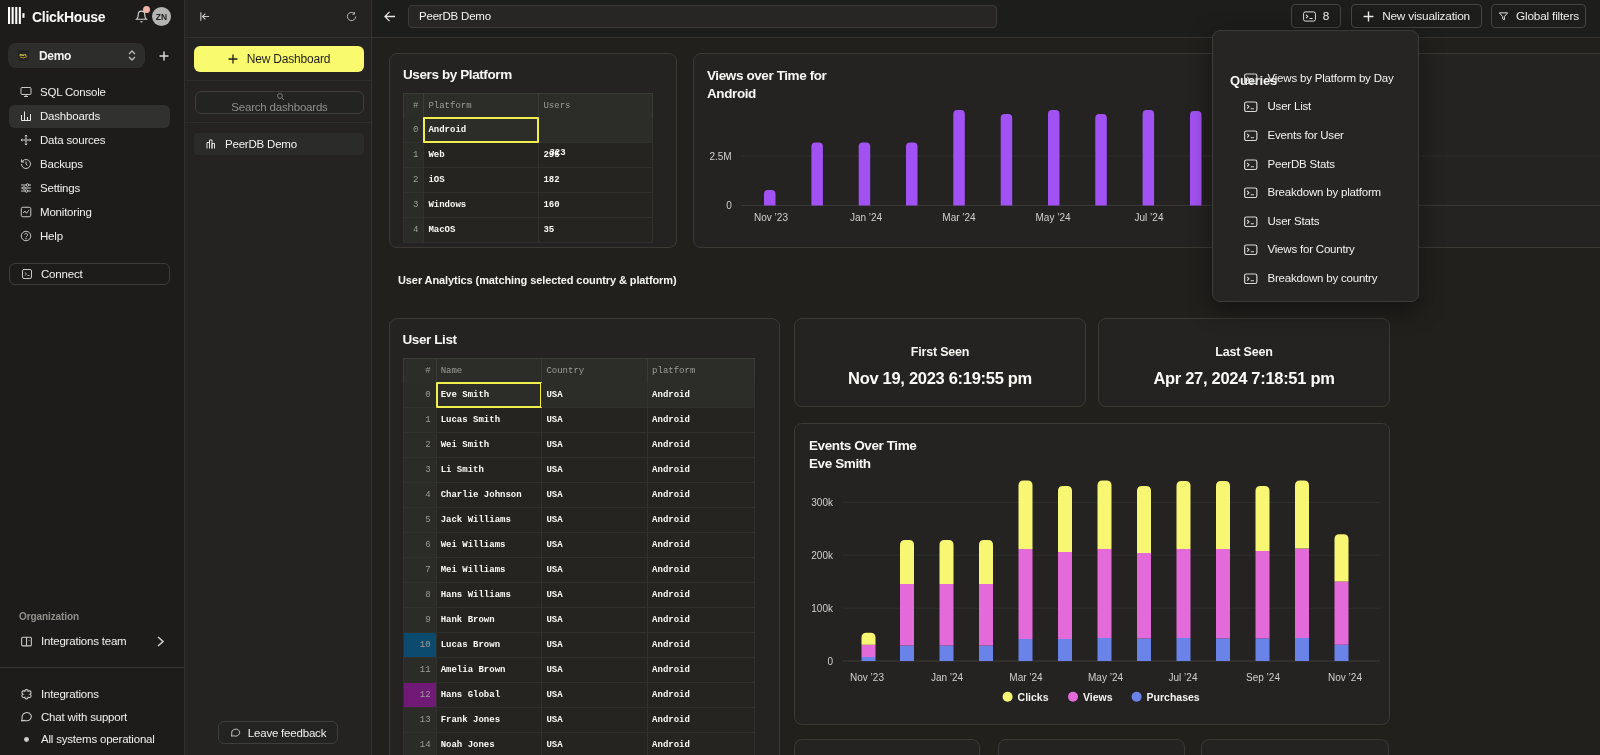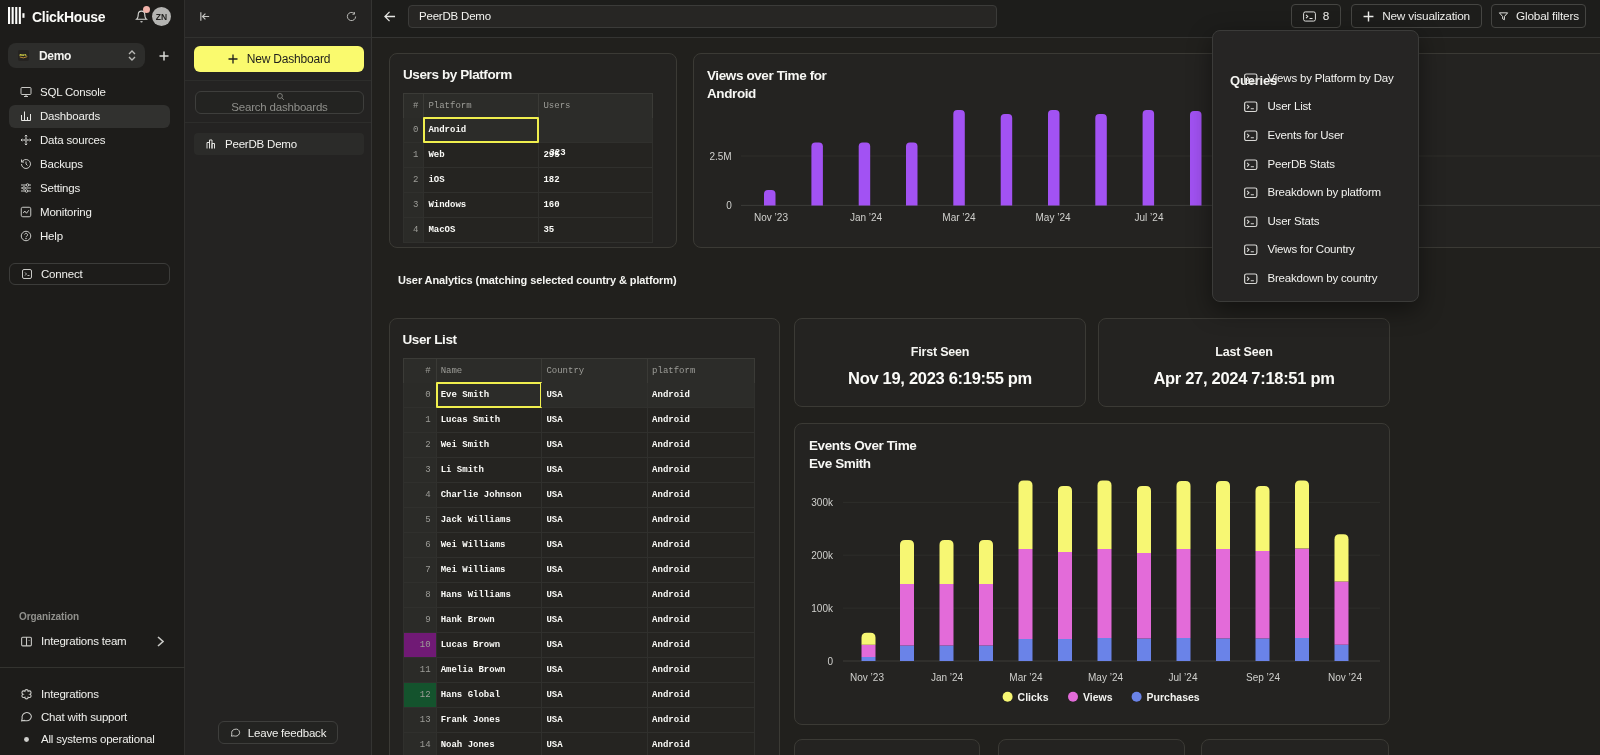--- a/index.html
+++ b/index.html
@@ -350,33 +350,33 @@
           <div class="dat" style="width:106.3px;display:flex;align-items:center;position:relative;padding-left:4px;border-left:1px solid #30302d;">USA</div>
           <div class="dat" style="width:107.1px;display:flex;align-items:center;position:relative;padding-left:4px;border-left:1px solid #30302d;">Android</div>
         </div>
         <div style="display:flex;height:25px;background:#252421;border:1px solid #30302d;border-top:none;">
           <div class="hdr" style="width:32px;display:flex;align-items:center;position:relative;justify-content:flex-end;padding-right:5px;background:#2b2b28;">9</div>
           <div class="dat" style="width:106.4px;display:flex;align-items:center;position:relative;padding-left:4px;border-left:1px solid #30302d;">Hank Brown</div>
           <div class="dat" style="width:106.3px;display:flex;align-items:center;position:relative;padding-left:4px;border-left:1px solid #30302d;">USA</div>
           <div class="dat" style="width:107.1px;display:flex;align-items:center;position:relative;padding-left:4px;border-left:1px solid #30302d;">Android</div>
         </div>
         <div style="display:flex;height:25px;background:#252421;border:1px solid #30302d;border-top:none;">
-          <div class="hdr" style="width:32px;display:flex;align-items:center;position:relative;justify-content:flex-end;padding-right:5px;background:#701a75;">10</div>
+          <div class="hdr" style="width:32px;display:flex;align-items:center;position:relative;justify-content:flex-end;padding-right:5px;background:#0c4a6e;">10</div>
           <div class="dat" style="width:106.4px;display:flex;align-items:center;position:relative;padding-left:4px;border-left:1px solid #30302d;">Lucas Brown</div>
           <div class="dat" style="width:106.3px;display:flex;align-items:center;position:relative;padding-left:4px;border-left:1px solid #30302d;">USA</div>
           <div class="dat" style="width:107.1px;display:flex;align-items:center;position:relative;padding-left:4px;border-left:1px solid #30302d;">Android</div>
         </div>
         <div style="display:flex;height:25px;background:#252421;border:1px solid #30302d;border-top:none;">
           <div class="hdr" style="width:32px;display:flex;align-items:center;position:relative;justify-content:flex-end;padding-right:5px;background:#2b2b28;">11</div>
           <div class="dat" style="width:106.4px;display:flex;align-items:center;position:relative;padding-left:4px;border-left:1px solid #30302d;">Amelia Brown</div>
           <div class="dat" style="width:106.3px;display:flex;align-items:center;position:relative;padding-left:4px;border-left:1px solid #30302d;">USA</div>
           <div class="dat" style="width:107.1px;display:flex;align-items:center;position:relative;padding-left:4px;border-left:1px solid #30302d;">Android</div>
         </div>
         <div style="display:flex;height:25px;background:#252421;border:1px solid #30302d;border-top:none;">
-          <div class="hdr" style="width:32px;display:flex;align-items:center;position:relative;justify-content:flex-end;padding-right:5px;background:#14532d;">12</div>
+          <div class="hdr" style="width:32px;display:flex;align-items:center;position:relative;justify-content:flex-end;padding-right:5px;background:#701a75;">12</div>
           <div class="dat" style="width:106.4px;display:flex;align-items:center;position:relative;padding-left:4px;border-left:1px solid #30302d;">Hans Global</div>
           <div class="dat" style="width:106.3px;display:flex;align-items:center;position:relative;padding-left:4px;border-left:1px solid #30302d;">USA</div>
           <div class="dat" style="width:107.1px;display:flex;align-items:center;position:relative;padding-left:4px;border-left:1px solid #30302d;">Android</div>
         </div>
         <div style="display:flex;height:25px;background:#252421;border:1px solid #30302d;border-top:none;">
           <div class="hdr" style="width:32px;display:flex;align-items:center;position:relative;justify-content:flex-end;padding-right:5px;background:#2b2b28;">13</div>
           <div class="dat" style="width:106.4px;display:flex;align-items:center;position:relative;padding-left:4px;border-left:1px solid #30302d;">Frank Jones</div>
           <div class="dat" style="width:106.3px;display:flex;align-items:center;position:relative;padding-left:4px;border-left:1px solid #30302d;">USA</div>
           <div class="dat" style="width:107.1px;display:flex;align-items:center;position:relative;padding-left:4px;border-left:1px solid #30302d;">Android</div>
         </div>

